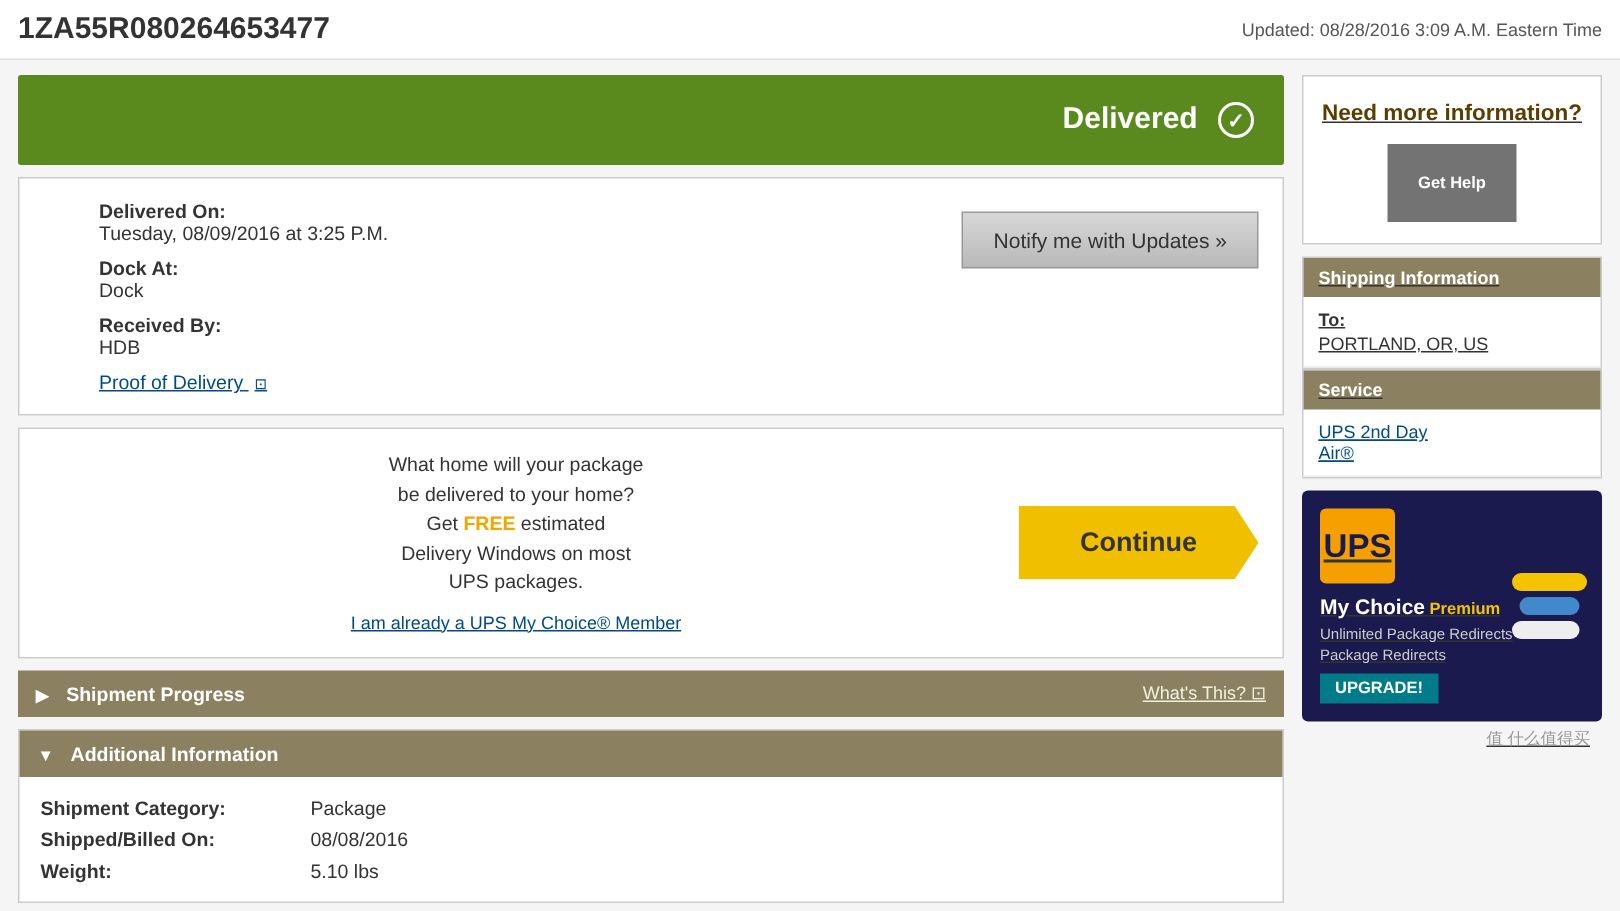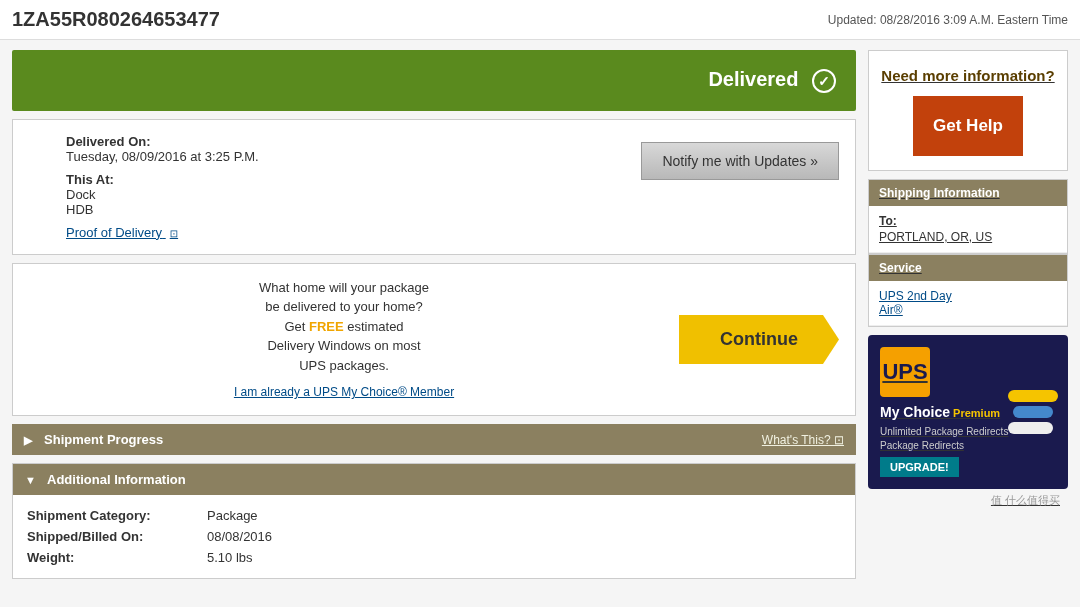--- a/index.html
+++ b/index.html
@@ -208,25 +208,25 @@
       margin-bottom: 8px;
     }
     .sidebar-need-info h3 {
       font-size: 15px;
       font-weight: bold;
       color: #5a3e00;
       line-height: 1.4;
       margin-bottom: 10px;
     }
     .get-help-btn {
-      background: #c2410c;
+      background: #737373;
       color: #fff;
       border: none;
       padding: 20px 20px;
-      font-size: 17px;
+      font-size: 11px;
       font-weight: bold;
       cursor: pointer;
     }
 
     .sidebar-section {
       border: 1px solid #ccc;
       background: #fff;
       margin-bottom: 0;
     }
     .sidebar-section-header {
@@ -349,22 +349,23 @@
     <div class="delivered-banner">
       <span>Delivered</span>
       <span class="check-icon">✓</span>
     </div>
 
     <div class="delivery-info-box">
       <div class="info-grid">
         <div class="delivery-info-left">
           <div class="field-label">Delivered On:</div>
           <div class="field-value">Tuesday,  08/09/2016 at 3:25 P.M.</div>
-          <div class="field-label">This At:</div>
+          <div class="field-label">Dock At:</div>
           <div class="field-value">Dock</div>
+          <div class="field-label">Received By:</div>
           <div class="field-value">HDB</div>
           <div style="margin-top:8px;">
             <a class="proof-link">
               <span>Proof of Delivery</span>
               <span class="ext-icon">⊡</span>
             </a>
           </div>
         </div>
         <div style="display:flex;align-items:flex-start;padding-top:4px;">
           <button class="notify-btn">Notify me with Updates »</button>

